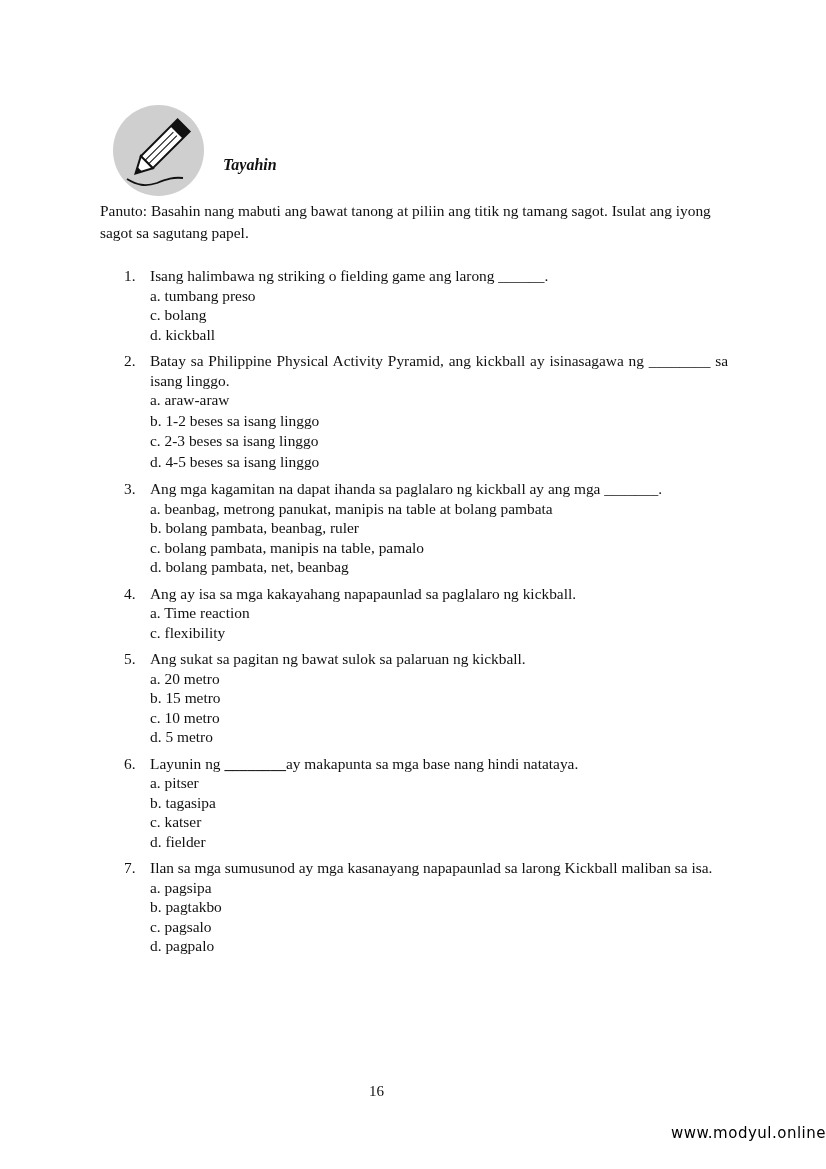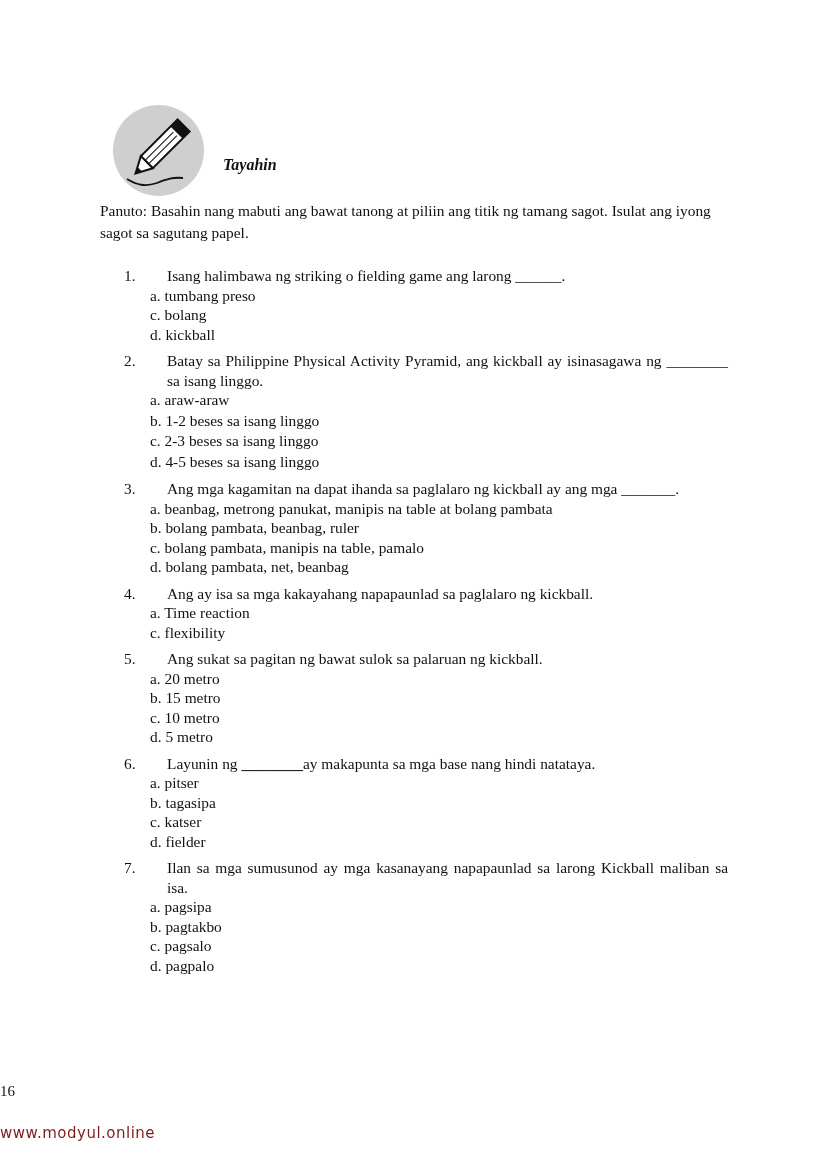--- a/index.html
+++ b/index.html
@@ -23,32 +23,32 @@
       position: absolute; left: 100px; top: 200px; width: 630px;
       font-size: 15.4px; line-height: 22px;
     }
     .questions {
       position: absolute; left: 124px; top: 266px; width: 604px;
       font-size: 15.4px;
     }
     .q { position: relative; margin-bottom: 7px; }
     .q-num { position: absolute; left: 0; top: 0; line-height: 19.5px; }
     .q-body { margin-left: 26px; }
-    .q-text { line-height: 19.5px; text-align: justify; margin-left: 17px; }
+    .q-text { line-height: 19.5px; text-align: justify; }
     .q-text.justify-full { text-align-last: left; }
     .opt { line-height: 19.5px; }
     .q2 .opt { line-height: 20.5px; }
     .blank { text-decoration: none; }
     .page-number {
       position: absolute; left: 0; width: 753px; top: 1083px;
-      font-size: 15px;
+      text-align: center; font-size: 15px;
     }
     .watermark {
       position: absolute; left: 0; width: 826px; top: 1124px;
-      text-align: left; font-size: 15px; color: #7f1d1d;
+      text-align: right; font-size: 15px; color: #000000;
       font-family: "DejaVu Sans", "Liberation Sans", sans-serif;
       letter-spacing: 0.5px;
     }
   </style>
 </head>
 <body>
 
 <div class="header-icon">
   <svg width="91" height="91" viewBox="0 0 91 91">
 

